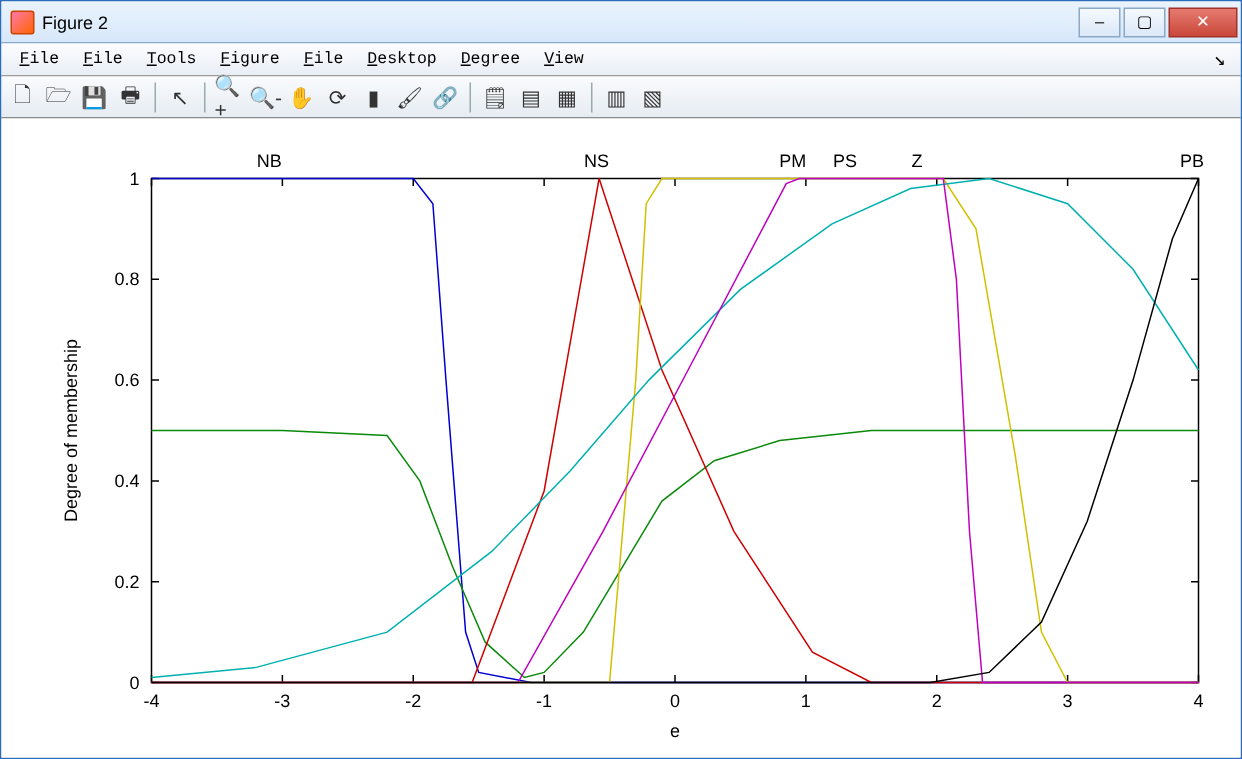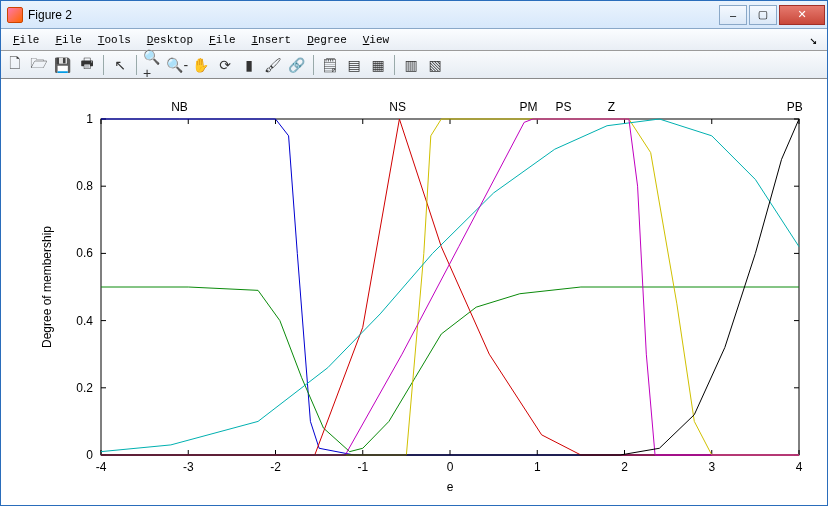--- a/index.html
+++ b/index.html
@@ -36,23 +36,23 @@
       <div class="winbtn">–</div>
       <div class="winbtn">▢</div>
       <div class="winbtn close">✕</div>
     </div>
   </div>
 
   <div class="menubar">
     <div class="menuitem">File</div>
     <div class="menuitem">File</div>
     <div class="menuitem">Tools</div>
+    <div class="menuitem">Figure</div>
+    <div class="menuitem">File</div>
     <div class="menuitem">Desktop</div>
-    <div class="menuitem">File</div>
-    <div class="menuitem">Insert</div>
     <div class="menuitem">Degree</div>
     <div class="menuitem">View</div>
     <div class="dockbtn">↘</div>
   </div>
 
   <div class="toolbar">
     <div class="tbtn">🗋</div>
     <div class="tbtn">🗁</div>
     <div class="tbtn">💾</div>
     <div class="tbtn">🖶</div>

